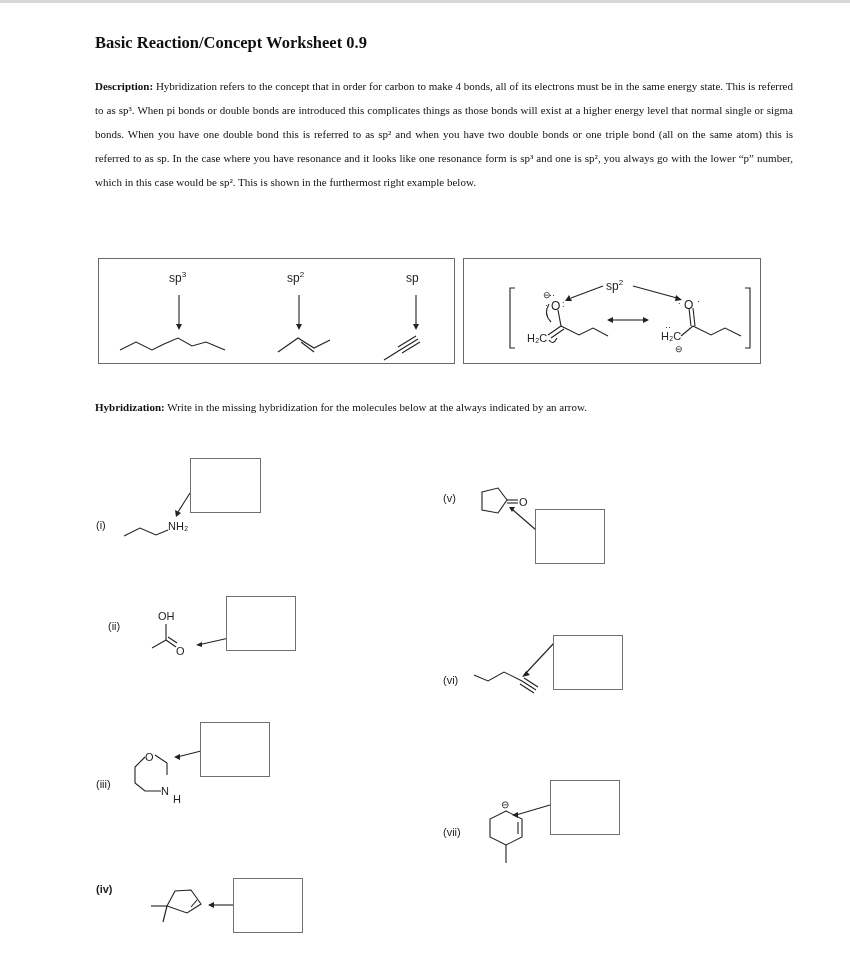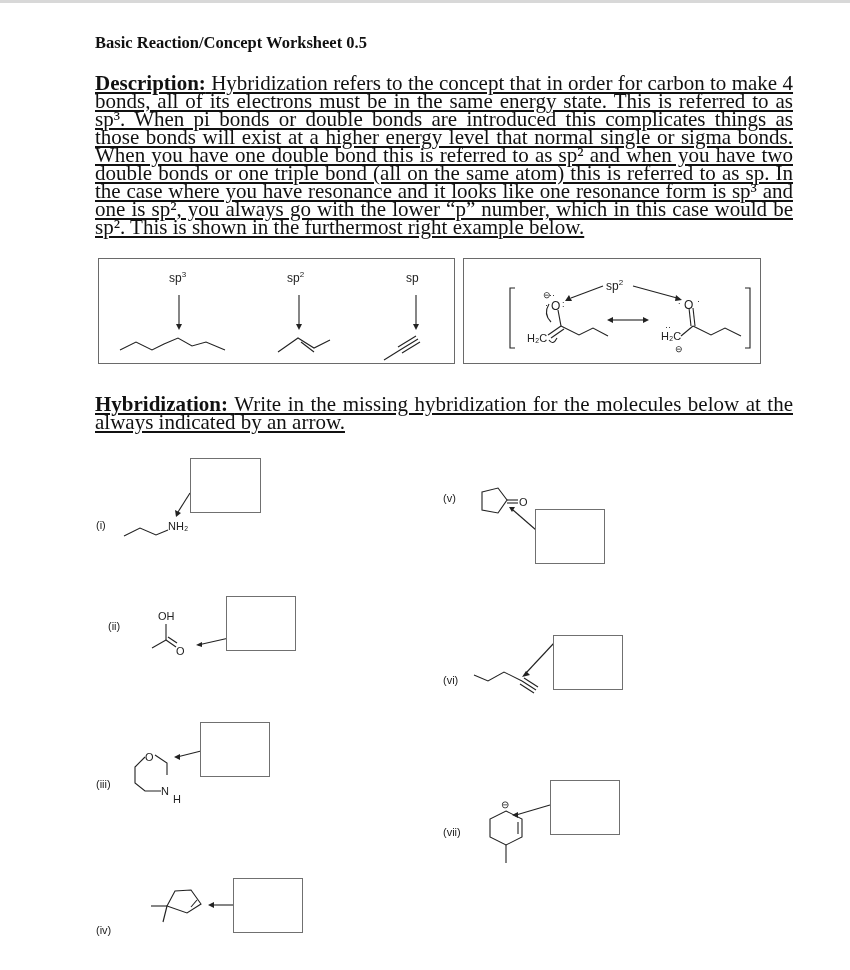--- a/index.html
+++ b/index.html
@@ -3,36 +3,36 @@
 <meta charset="utf-8">
 <style>
   html, body { margin: 0; padding: 0; }
   body {
     width: 850px; height: 970px; position: relative; overflow: hidden;
     background: #ffffff; color: #111;
     font-family: "Liberation Serif", serif;
   }
   .topbar { position: absolute; left: 0; top: 0; width: 850px; height: 3px; background: #d8d8d8; }
   .title { position: absolute; left: 95px; top: 33px; font-weight: bold; font-size: 16.5px; }
-  .para { position: absolute; left: 95px; width: 698px; font-size: 21px; line-height: 18px; text-align: justify; text-decoration: underline; }
+  .para { position: absolute; left: 95px; width: 698px; font-size: 11px; line-height: 24px; text-align: justify; }
   .para b { font-weight: bold; }
   .desc { top: 74px; }
   .instr { top: 395px; }
   .box { position: absolute; border: 1.5px solid #6a6a6a; }
   .answer-box { position: absolute; border: 1.5px solid #707070; background: #fff; }
   .lbl { position: absolute; font-family: "Liberation Sans", sans-serif; font-size: 11px; color: #222; }
   svg { position: absolute; overflow: visible; }
   svg text { font-family: "Liberation Sans", sans-serif; fill: #222; }
 </style>
 </head>
 <body>
 
 <div class="topbar"></div>
 
-<div class="title">Basic Reaction/Concept Worksheet 0.5</div>
+<div class="title">Basic Reaction/Concept Worksheet 0.9</div>
 
 <div class="para desc">
   <b>Description:</b>
   <span>Hybridization refers to the concept that in order for carbon to make 4 bonds, all of its electrons must be in the same energy state. This is referred to as sp³. When pi bonds or double bonds are introduced this complicates things as those bonds will exist at a higher energy level that normal single or sigma bonds. When you have one double bond this is referred to as sp² and when you have two double bonds or one triple bond (all on the same atom) this is referred to as sp. In the case where you have resonance and it looks like one resonance form is sp³ and one is sp², you always go with the lower “p” number, which in this case would be sp². This is shown in the furthermost right example below.</span>
 </div>
 
 <div class="box" style="left:98px; top:258px; width:355px; height:104px;"></div>
 <svg style="left:98px; top:258px;" width="355" height="104">
   <g stroke="#222" stroke-width="1.1" fill="none">
 
@@ -142,21 +142,21 @@
     <polyline points="30,10 42,18 42,30"></polyline>
     <line x1="80" y1="5" x2="52" y2="12"></line>
   </g>
   <polygon points="49,12 55,9 55,15" fill="#222"></polygon>
   <text x="20" y="16" font-size="11">O</text>
   <text x="36" y="50" font-size="11">N</text>
   <text x="48" y="58" font-size="11">H</text>
 </svg>
 <div class="answer-box" style="left:200px; top:722px; width:68px; height:53px;"></div>
 
-<div class="lbl" style="left:96px; top:924px;">(iv)</div>
+<div class="lbl" style="left:96px; top:883px;font-weight:bold;">(iv)</div>
 <svg style="left:135px; top:880px;" width="100" height="60">
   <g stroke="#222" stroke-width="1.1" fill="none">
     <polygon points="32,26 40,11 56,10 66,24 52,33"></polygon>
     <line x1="56" y1="27" x2="62" y2="20"></line>
     <line x1="32" y1="26" x2="16" y2="26"></line>
     <line x1="32" y1="26" x2="28" y2="42"></line>
     <line x1="98" y1="25" x2="77" y2="25"></line>
   </g>
   <polygon points="73,25 79,22 79,28" fill="#222"></polygon>
 </svg>

